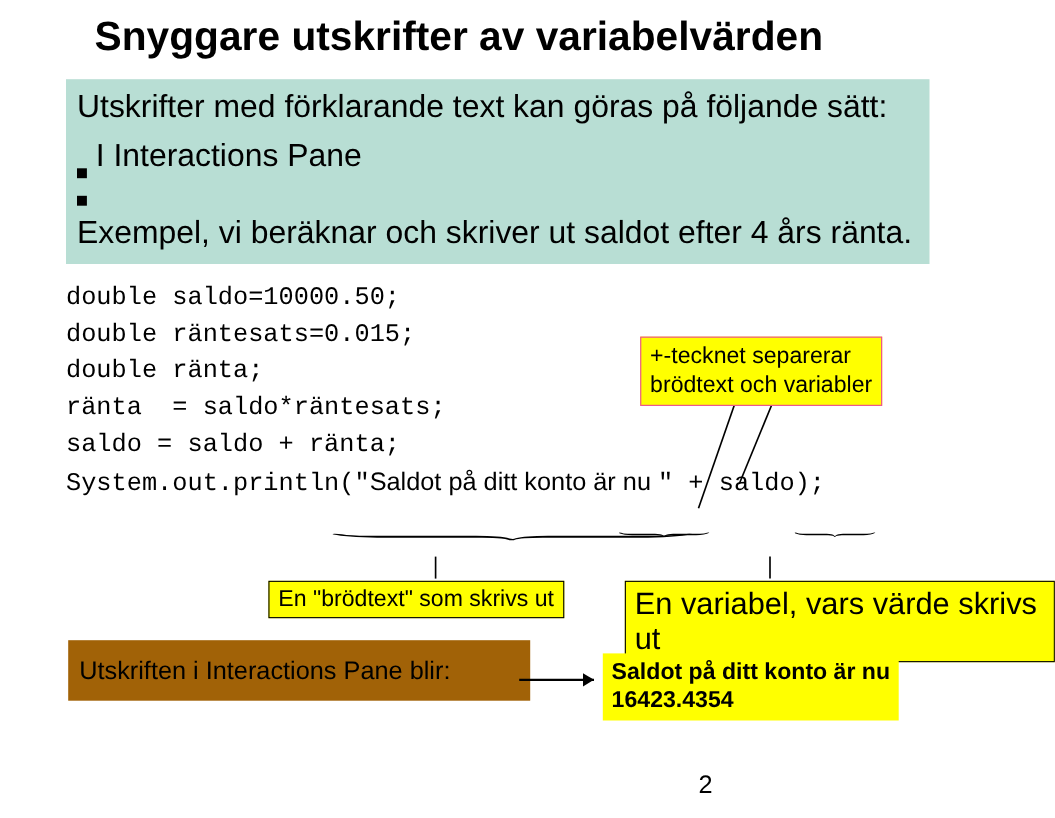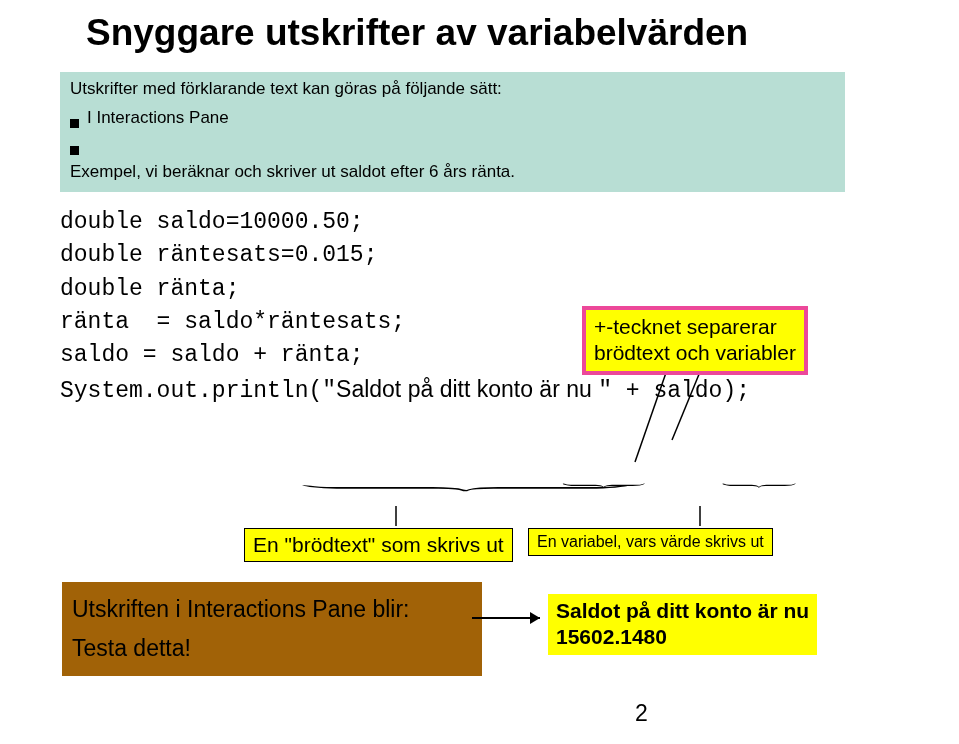--- a/index.html
+++ b/index.html
@@ -22,26 +22,26 @@
   .title {
     font-size: 37px;
     font-weight: bold;
     margin: 0 0 18px 26px;
   }
   .intro-block {
     background: #b8ded4;
     width: 765px;
     padding: 6px 10px 8px 10px;
     margin-bottom: 14px;
-    font-size: 17px;
+    font-size: 29px;
     line-height: 1.35;
   }
   .bullet {
     display: flex;
-    align-items: center;
+    align-items: flex-end;
     margin: 6px 0;
   }
   .bullet .sq {
     width: 9px;
     height: 9px;
     background: #000;
     margin-top: 10px;
     margin-right: 8px;
     flex-shrink: 0;
   }
@@ -53,21 +53,21 @@
     margin-top: 10px;
   }
   .arial-inline {
     font-family: Arial, Helvetica, sans-serif;
   }
   .note-plus {
     position: absolute;
     left: 582px;
     top: 306px;
     background: #ffff00;
-    border: 4px solid #ec4899;
+    border: 1px solid #ec4899;
     padding: 4px 8px;
     font-size: 21px;
     line-height: 1.25;
     z-index: 5;
   }
   .brace {
     position: absolute;
     font-family: "Times New Roman", serif;
     z-index: 1;
   }
@@ -96,26 +96,26 @@
     position: absolute;
     left: 244px;
     top: 528px;
     background: #ffff00;
     border: 1px solid #000;
     padding: 4px 8px;
     font-size: 21px;
   }
   .note-var {
     position: absolute;
-    left: 528px;
+    left: 568px;
     top: 528px;
     background: #ffff00;
     border: 1px solid #000;
     padding: 4px 8px;
-    font-size: 16px;
+    font-size: 28px;
   }
   .note-utskrift {
     position: absolute;
     left: 62px;
     top: 582px;
     background: #a16207;
     padding: 8px 10px;
     font-size: 23px;
     line-height: 1.7;
     width: 400px;
@@ -156,21 +156,21 @@
 
   <div class="intro-block">
     <div>Utskrifter med förklarande text kan göras på följande sätt:</div>
     <div class="bullet">
       <div class="sq"></div>
       <div>I Interactions Pane</div>
     </div>
     <div class="bullet">
       <div class="sq"></div>
     </div>
-    <div>Exempel,  vi beräknar och skriver ut saldot efter 6 års ränta.</div>
+    <div>Exempel,  vi beräknar och skriver ut saldot efter 4 års ränta.</div>
   </div>
 
   <div class="code"><span>double saldo=10000.50;</span>
 <span>double räntesats=0.015;</span>
 <span>double ränta;</span>
 <span>ränta  = saldo*räntesats;</span>
 <span>saldo = saldo + ränta;</span>
 <span>System.out.println("</span><span class="arial-inline">Saldot på ditt konto är nu </span><span>" + saldo);</span></div>
 
   <div class="note-plus" style="white-space:pre-line;">+-tecknet  separerar
@@ -178,26 +178,25 @@
 
   <div class="brace brace-big">︸</div>
   <div class="brace brace-small1">︸</div>
   <div class="brace brace-small2">︸</div>
 
   <div class="note-brod">En "brödtext" som skrivs ut</div>
   <div class="note-var">En variabel, vars värde skrivs ut</div>
 
   <div class="note-utskrift">
     <div>Utskriften i Interactions Pane blir:</div>
-    <div>Testa detta!</div>
   </div>
 
   <div class="note-saldo">
     <div>Saldot på ditt konto är nu</div>
-    <div>15602.1480</div>
+    <div>16423.4354</div>
   </div>
 
   <div class="footer">
     <span>Lektion 1, del b - Utskrifter och Inläsning i Java</span>
   </div>
   <div style="position:absolute; left:635px; top:700px; font-size:23px;">2</div>
 
   <svg class="overlay">
 
     <line x1="668" y1="367" x2="635" y2="462" stroke="#000" stroke-width="1.5"></line>

